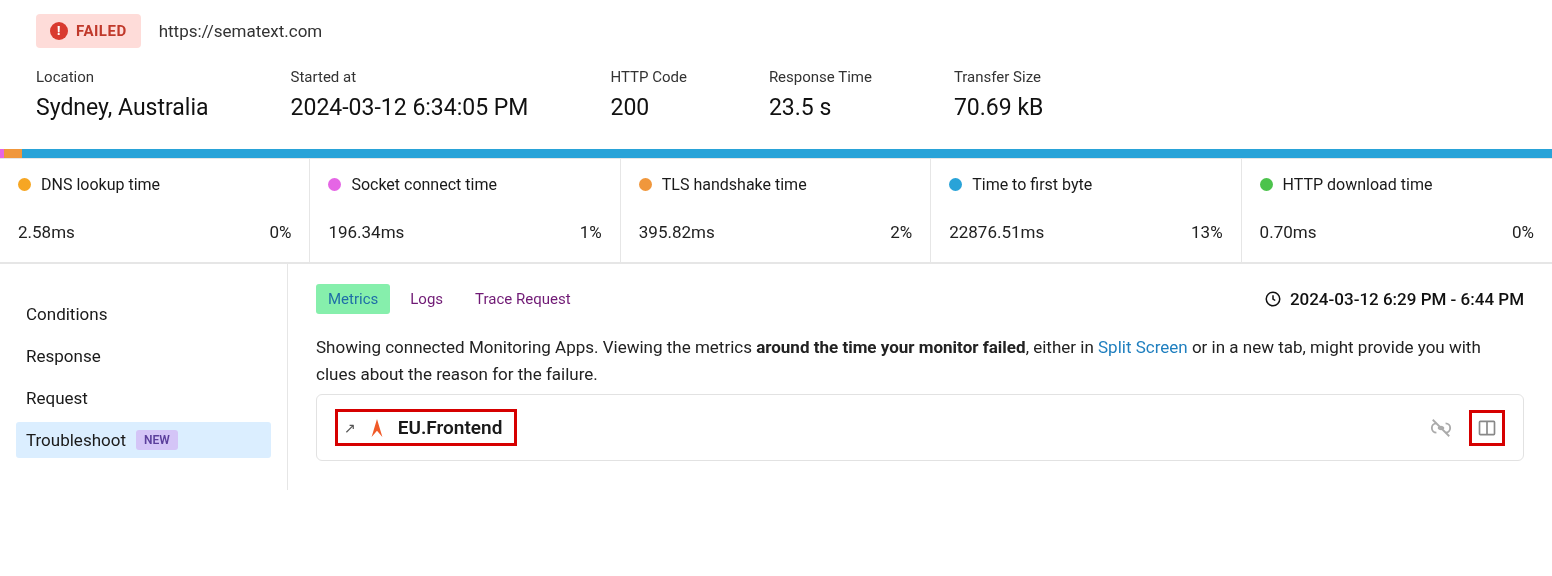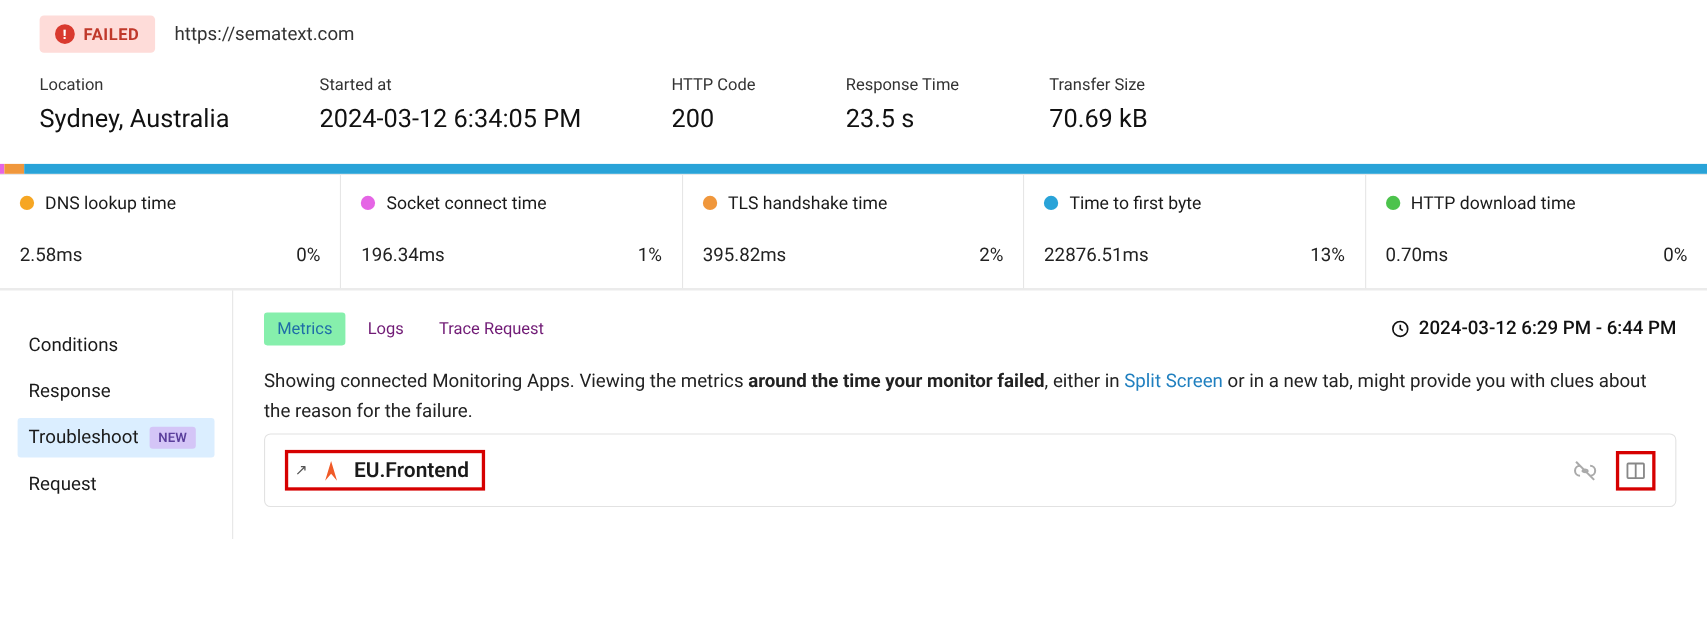--- a/index.html
+++ b/index.html
@@ -65,21 +65,21 @@
     .metric-cell:last-child { border-right: none; }
     .metric-header { display:flex; align-items:center; gap:10px; font-size:16px; margin-bottom:28px; }
     .dot { width:13px; height:13px; border-radius:50%; display:inline-block; }
     .metric-values { display:flex; justify-content:space-between; font-size:17px; color:#222; }
 
     .lower {
       display: flex;
       border-top: 1px solid #e6e6e6;
     }
     .sidebar {
-      width: 212px;
+      width: 288px;
       padding: 32px 16px;
       border-right: 1px solid #e6e6e6;
       display:flex; flex-direction:column; gap:6px;
     }
     .side-item {
       padding: 8px 10px;
       font-size: 17px;
       border-radius: 3px;
       cursor: pointer;
       display:flex; align-items:center; gap:10px;
@@ -233,26 +233,26 @@
   </div>
 
 <div class="lower">
   <div class="sidebar">
     <div class="side-item">
       <span>Conditions</span>
     </div>
     <div class="side-item">
       <span>Response</span>
     </div>
+    <div class="side-item">
+      <span>Request</span>
+    </div>
     <div class="side-item active">
       <span>Troubleshoot</span>
       <span class="new-pill">NEW</span>
-    </div>
-    <div class="side-item">
-      <span>Request</span>
     </div>
   </div>
 
   <div class="main">
     <div class="main-top">
       <div class="tabs">
         <div class="tab active">
           <span>Metrics</span>
         </div>
         <div class="tab inactive">

